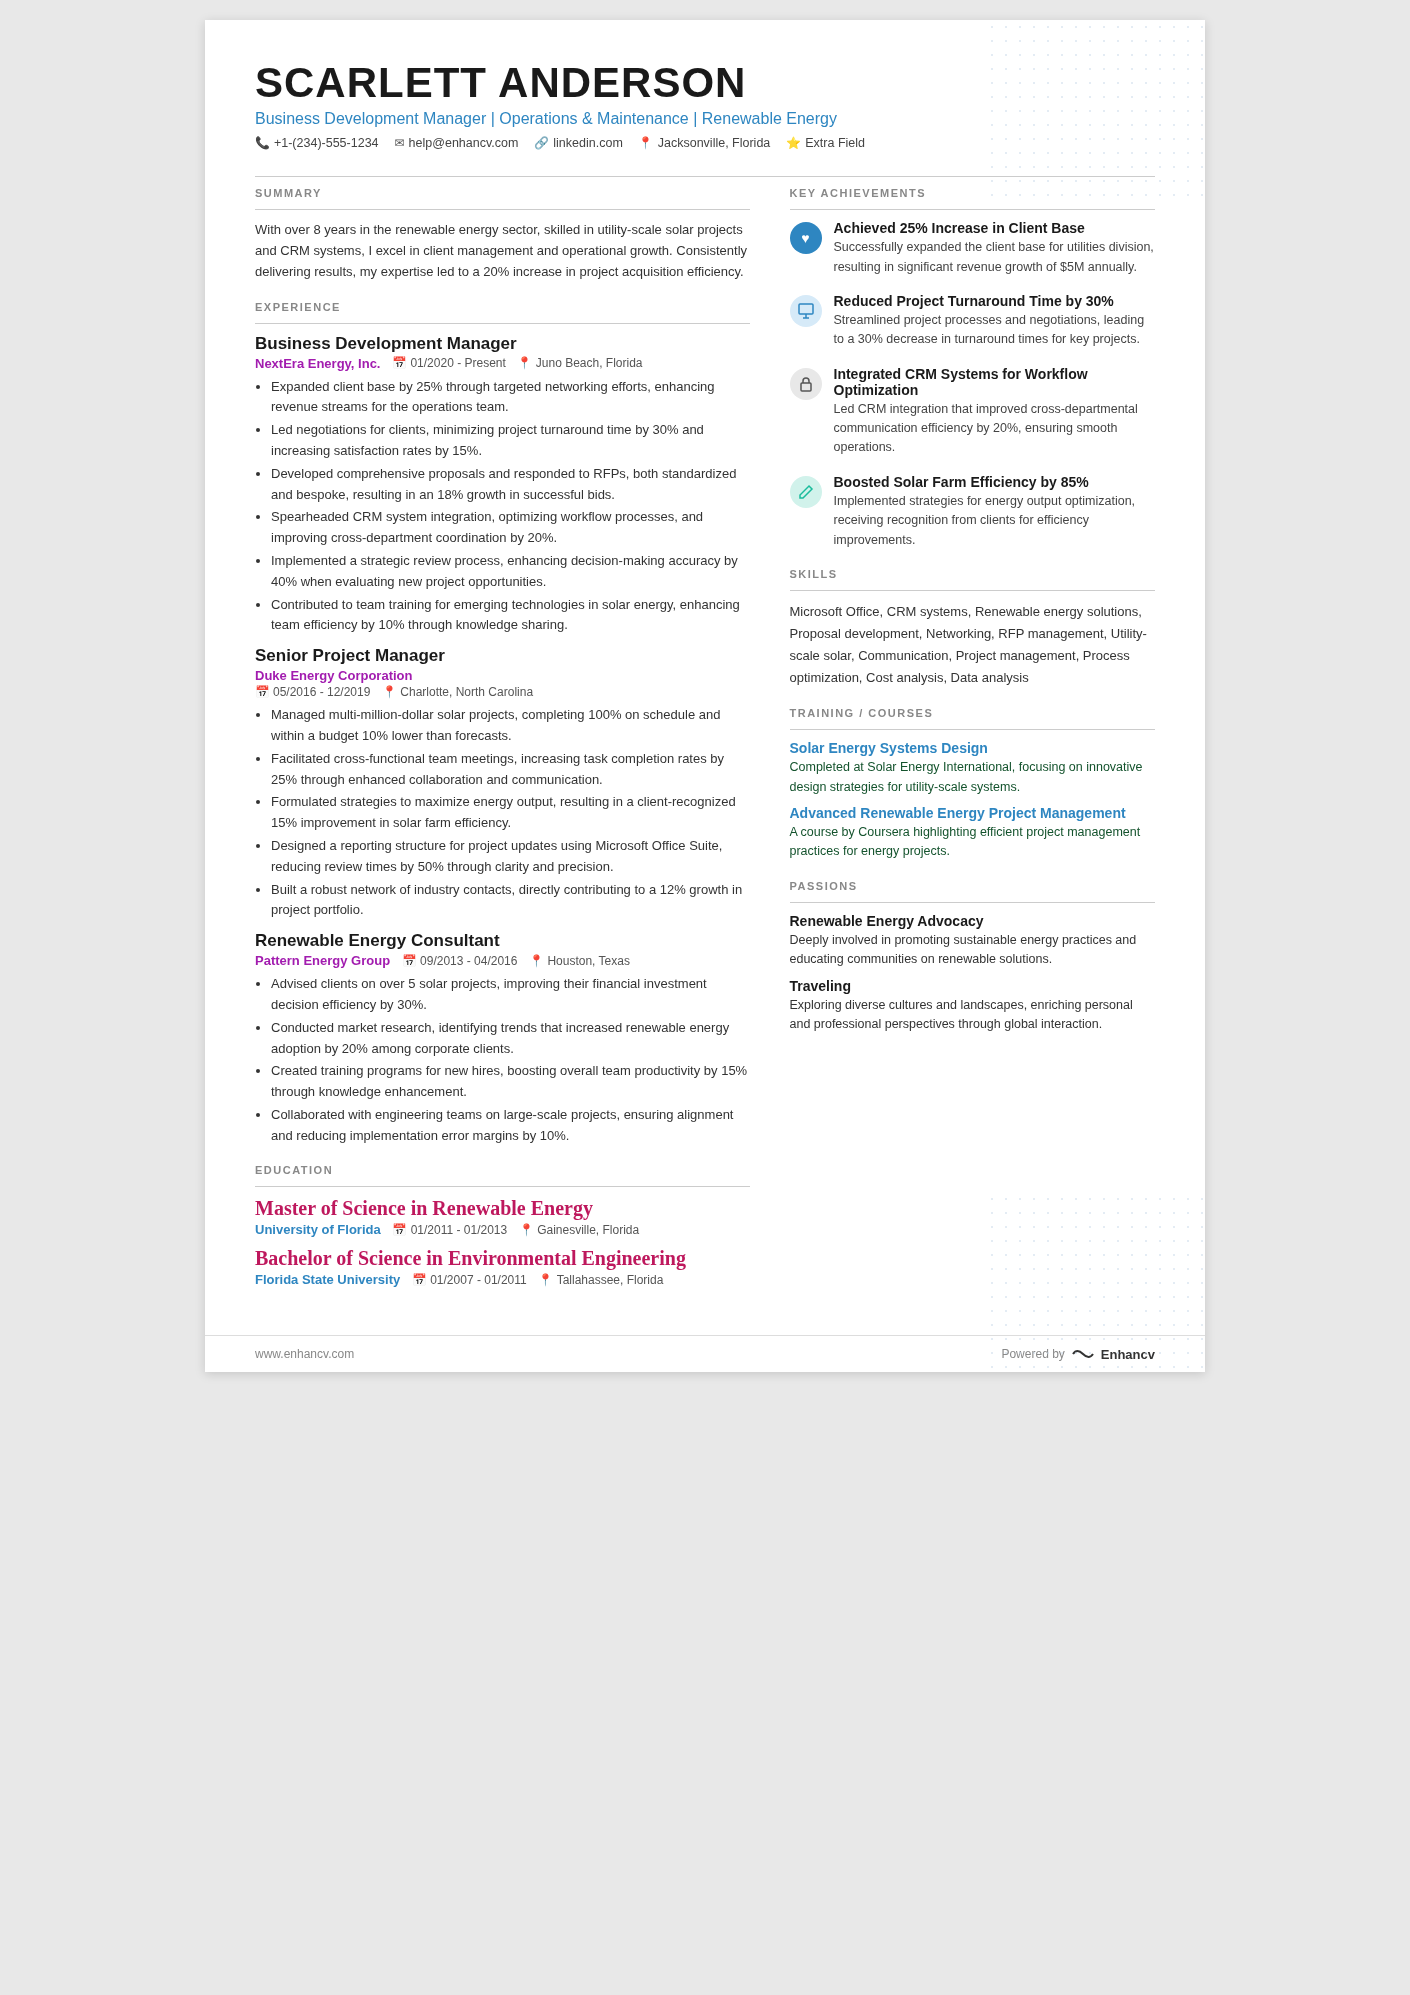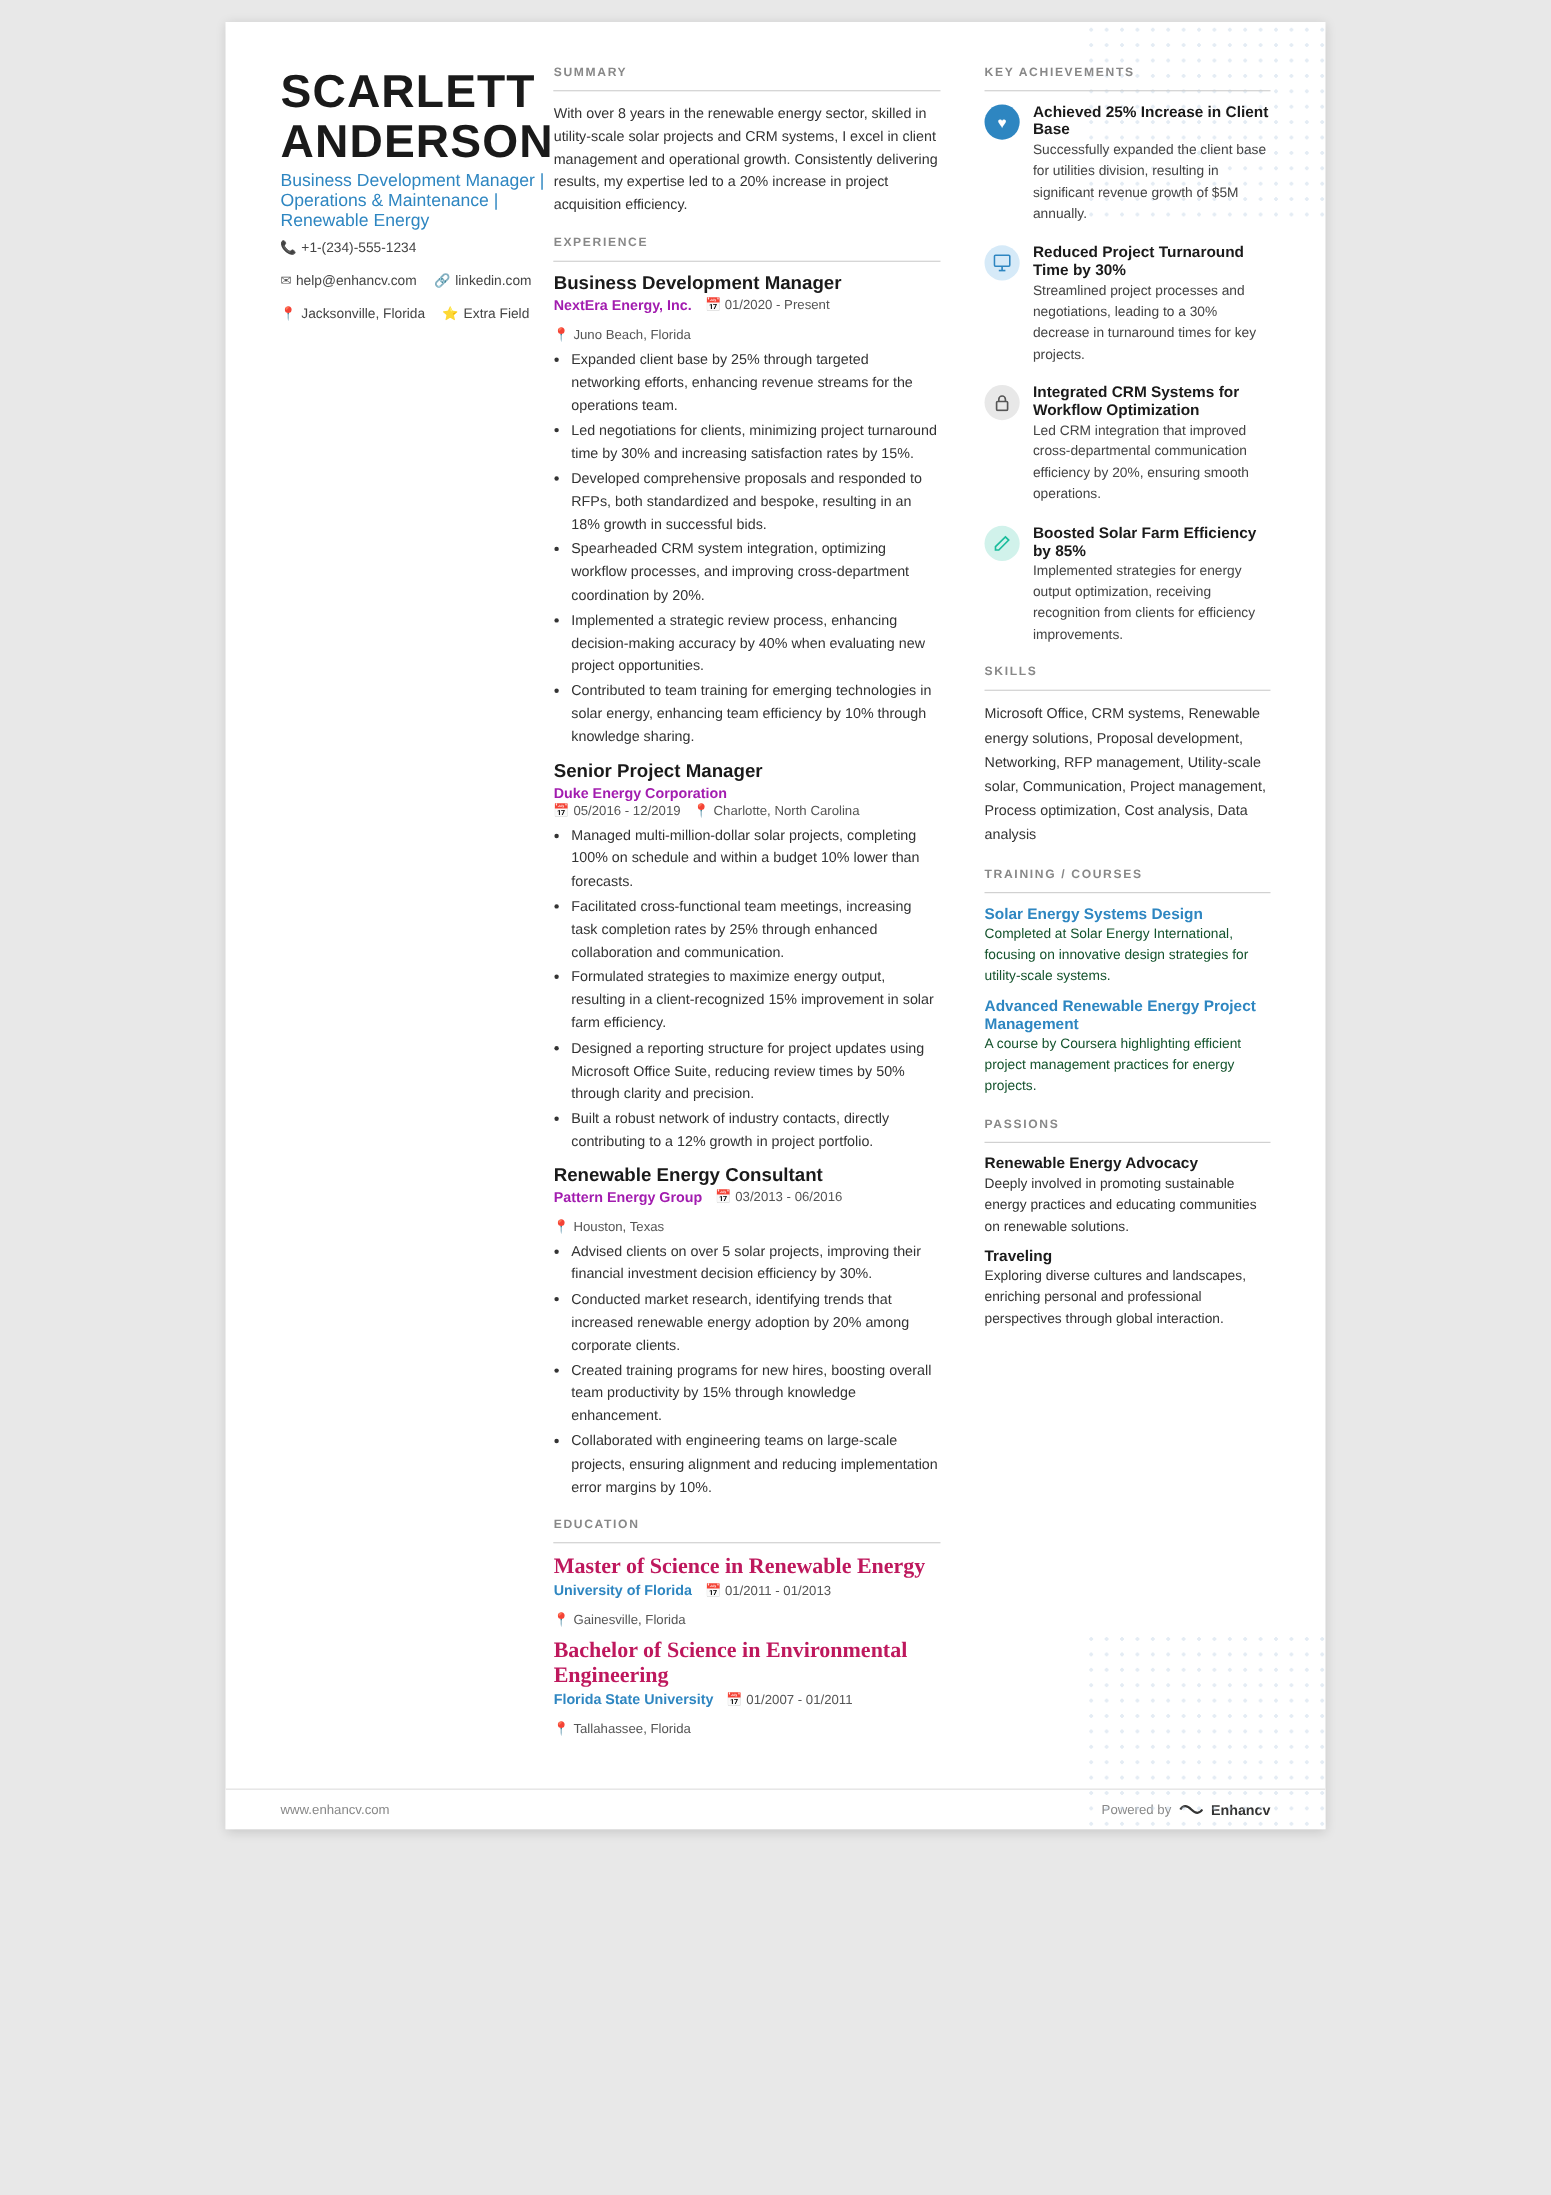--- a/index.html
+++ b/index.html
@@ -34,21 +34,21 @@
       right: 0;
       width: 220px;
       height: 180px;
       background-image: radial-gradient(circle, #c8d8e8 1.5px, transparent 1.5px);
       background-size: 14px 14px;
       opacity: 0.5;
       pointer-events: none;
     }
     .resume-content {
       display: flex;
-      flex-direction: row;
+      flex-direction: column;
       padding: 40px 50px 30px 50px;
       position: relative;
       z-index: 1;
     }
     .header-section {
       margin-bottom: 16px;
     }
     .name {
       font-size: 42px;
       font-weight: 900;
@@ -337,21 +337,21 @@
               <li>Built a robust network of industry contacts, directly contributing to a 12% growth in project portfolio.</li>
             </ul>
           </div>
 
           <div>
             <div class="job-title">Renewable Energy Consultant</div>
             <div class="job-meta">
               <span class="company-name">Pattern Energy Group</span>
               <span class="job-meta-item">
                 <span>📅</span>
-                <span>03/2013 - 06/2016</span>
+                <span>09/2013 - 04/2016</span>
               </span>
               <span class="job-meta-item">
                 <span>📍</span>
                 <span>Houston, Texas</span>
               </span>
             </div>
             <ul class="bullet-list">
               <li>Advised clients on over 5 solar projects, improving their financial investment decision efficiency by 30%.</li>
               <li>Conducted market research, identifying trends that increased renewable energy adoption by 20% among corporate clients.</li>
               <li>Created training programs for new hires, boosting overall team productivity by 15% through knowledge enhancement.</li>

